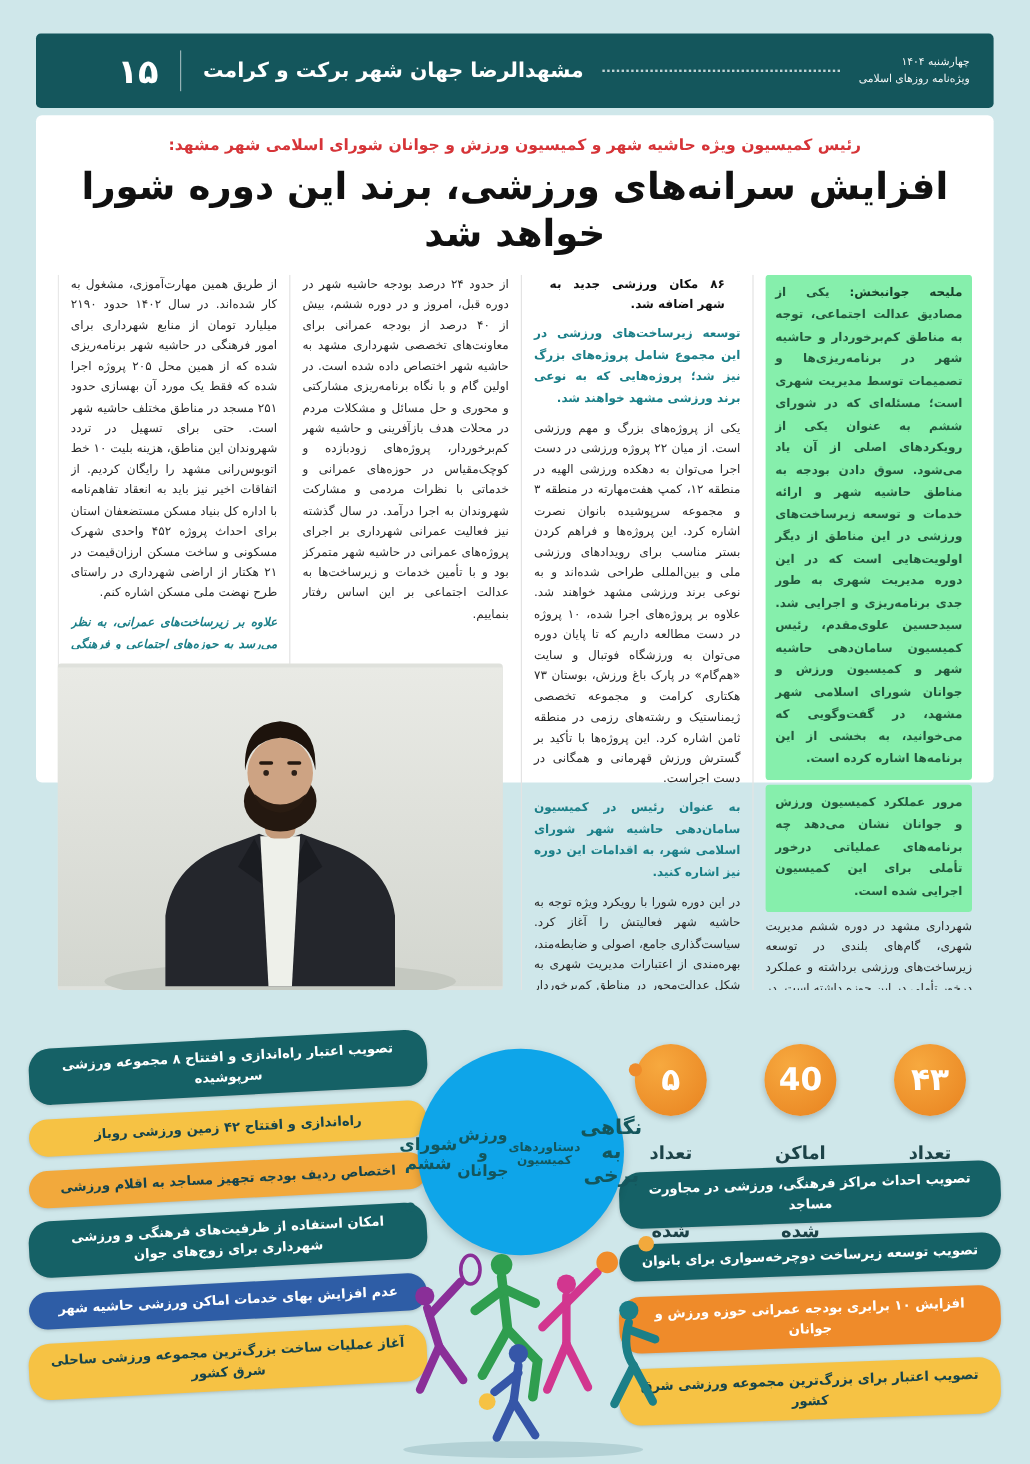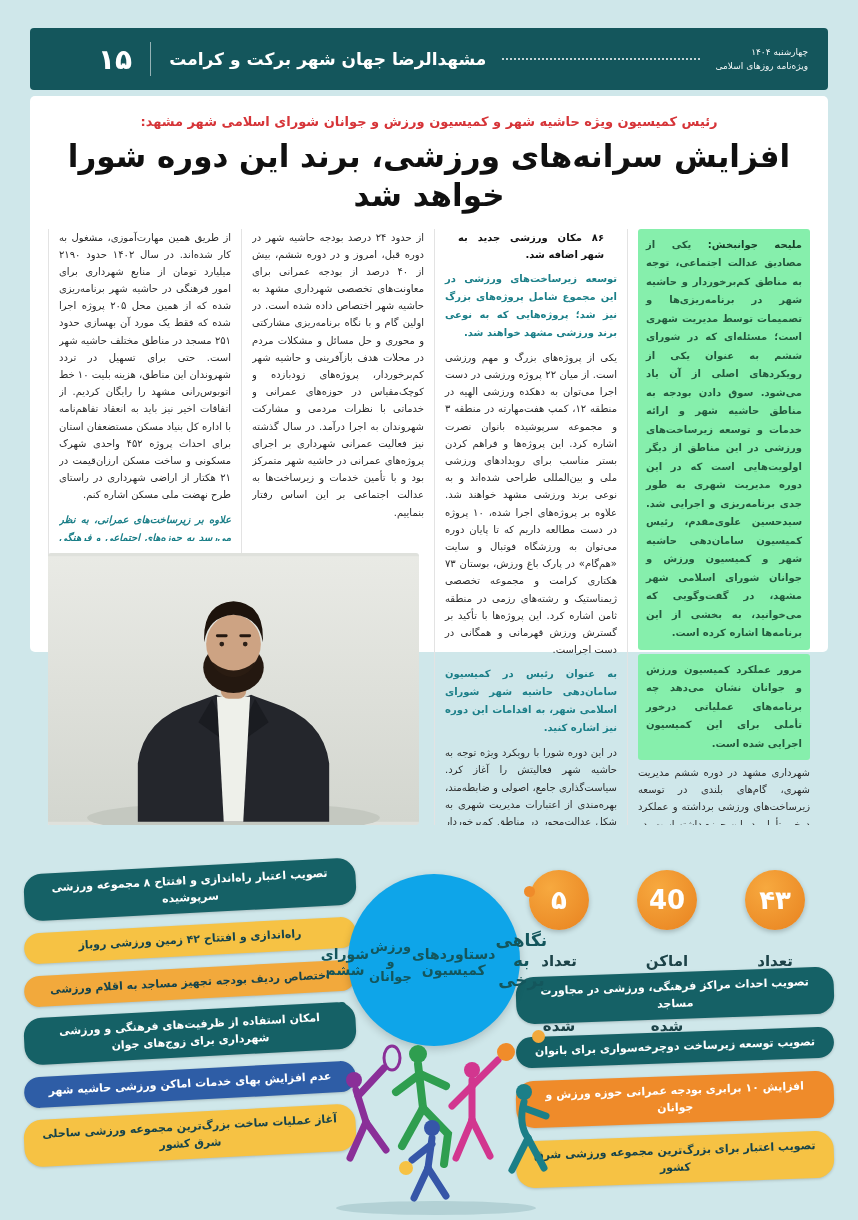--- a/index.html
+++ b/index.html
@@ -54,21 +54,21 @@
   .stat .bubble{width:60px;height:60px;margin:0 auto;border-radius:50%;
         background:radial-gradient(circle at 35% 30%, #f7a93f, #e8821f);
         color:#fff;font-size:26px;font-weight:800;display:flex;align-items:center;justify-content:center;
         box-shadow:0 2px 5px rgba(0,0,0,.22);}
   .stat .lbl{margin-top:21px;font-size:15px;font-weight:700;color:#1d4348;line-height:1.45;}
 
   .bigcircle{position:absolute;left:348px;top:12px;width:172px;height:172px;border-radius:50%;
         background:#0ea5e9;display:flex;flex-direction:row;align-items:center;justify-content:center;
         text-align:center;color:#14565c;box-shadow:0 3px 8px rgba(0,0,0,.18);}
   .bigcircle .l1{font-size:17px;font-weight:800;}
-  .bigcircle .l2{font-size:14px;font-weight:700;margin-top:3px;}
+  .bigcircle .l2{font-size:10px;font-weight:700;margin-top:3px;}
   .bigcircle .l3{font-size:13px;font-weight:700;margin-top:2px;}
   .bigcircle .l4{font-size:14px;font-weight:800;margin-top:3px;}
 
   .dot{position:absolute;border-radius:50%;}
   .dot.d1{width:11px;height:11px;background:#ef8b2a;left:524px;top:24px;}
   .dot.d2{width:8px;height:8px;background:#156166;left:338px;top:140px;}
   .dot.d3{width:13px;height:13px;background:#f2a93c;left:532px;top:168px;}
 
   .athletes{position:absolute;left:320px;top:148px;width:232px;height:205px;}
   .athletes svg{width:100%;height:100%;display:block;}

